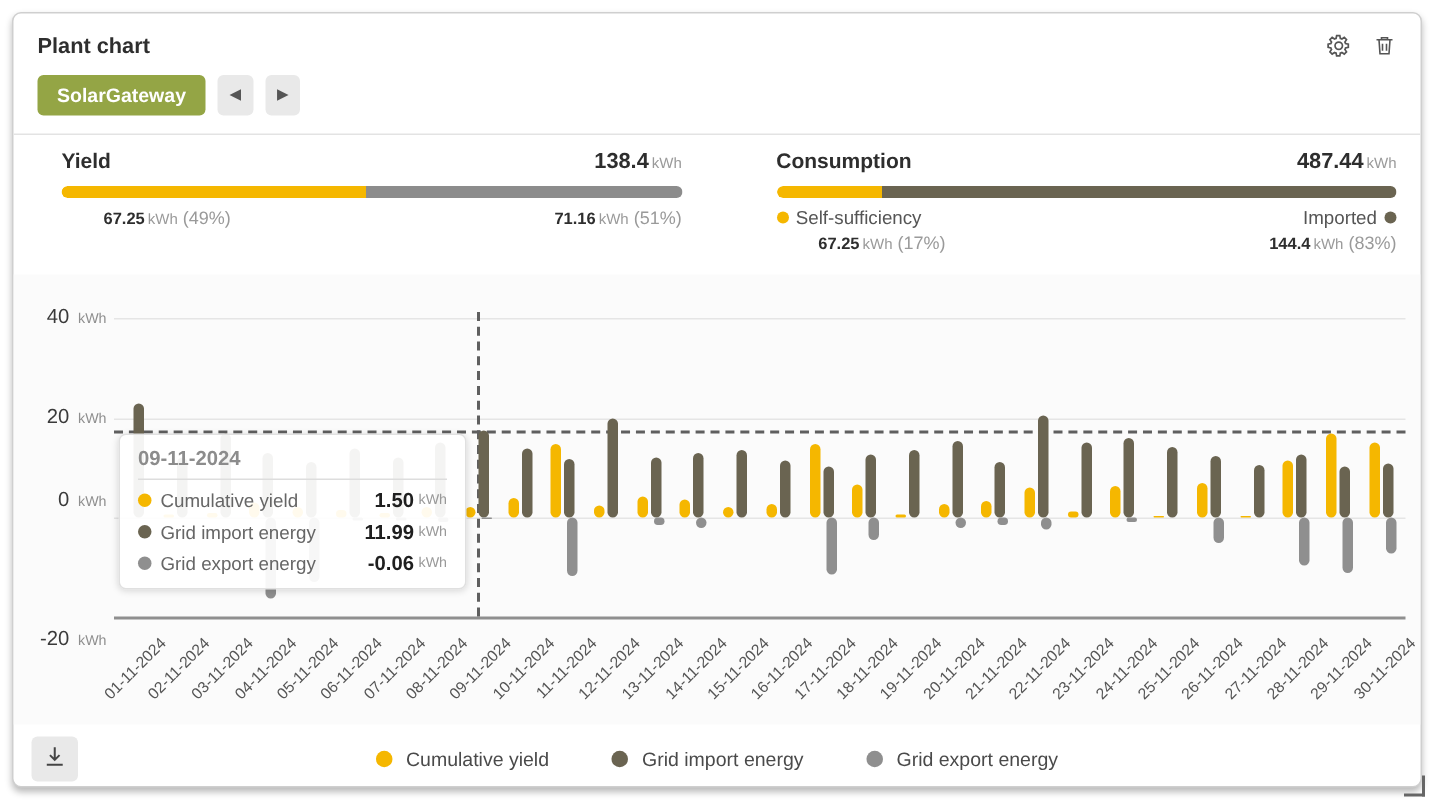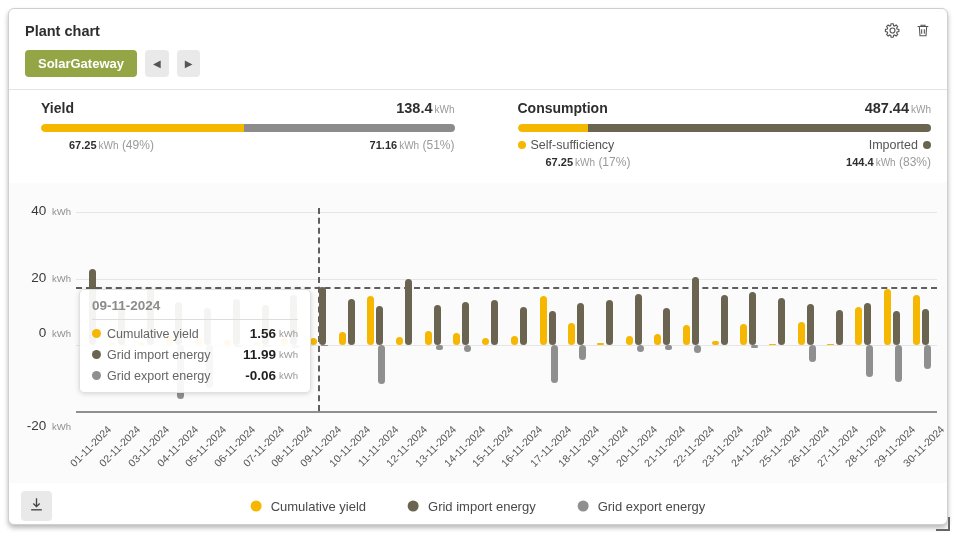--- a/index.html
+++ b/index.html
@@ -156,21 +156,21 @@
       </div>
     </div>
   </div>
 
   <div class="chart" id="chart-canvas">
     <div class="tooltip">
       <div class="tt-title">09-11-2024</div>
       <div class="tt-row">
         <span class="tt-dot" style="background: rgb(245, 183, 0);"></span>
         <span class="tt-label">Cumulative yield</span>
-        <span class="tt-val">1.56</span>
+        <span class="tt-val">1.50</span>
           <span class="tt-unit">kWh</span>
       </div>
       <div class="tt-row">
         <span class="tt-dot" style="background: rgb(106, 100, 81);"></span>
         <span class="tt-label">Grid import energy</span>
         <span class="tt-val">11.99</span>
           <span class="tt-unit">kWh</span>
       </div>
       <div class="tt-row">
         <span class="tt-dot" style="background: rgb(143, 143, 143);"></span>

